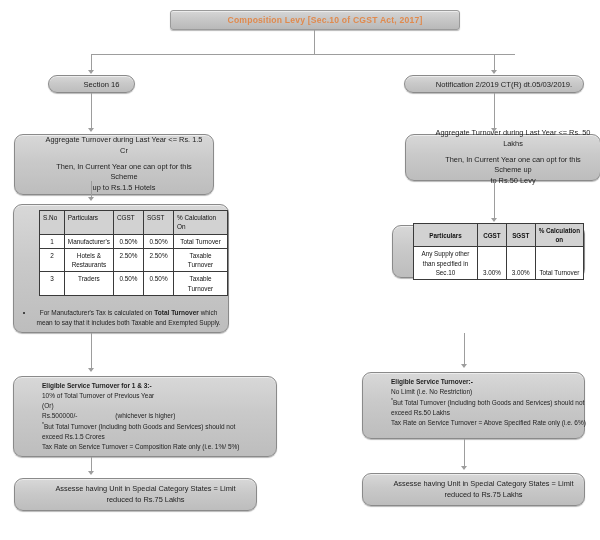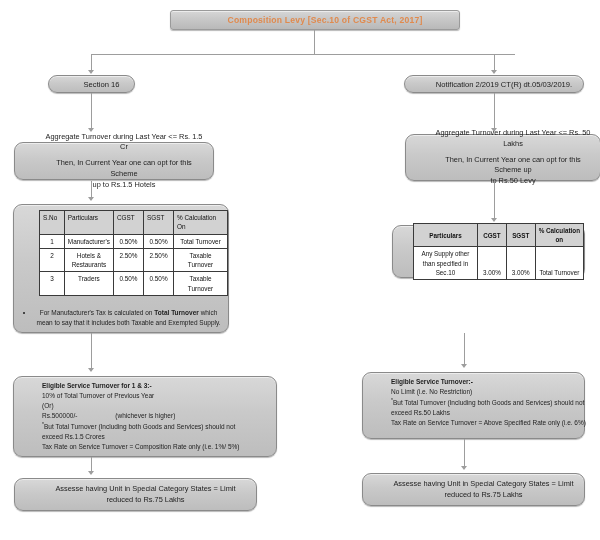--- a/index.html
+++ b/index.html
@@ -78,23 +78,23 @@
     left: 404px;
     top: 75px;
     width: 180px;
     height: 18px;
     font-size: 7.6px;
   }
 
   
   #left-turnover-node {
     left: 14px;
-    top: 142px;
+    top: 134px;
     width: 200px;
-    height: 38px;
+    height: 61px;
   }
   #right-turnover-node {
     left: 392px;
     top: 134px;
     width: 196px;
     height: 47px;
     margin-left: 13px;
   }
   .two-line p { margin: 0; }
   .two-line p.spacer { height: 5px; }

